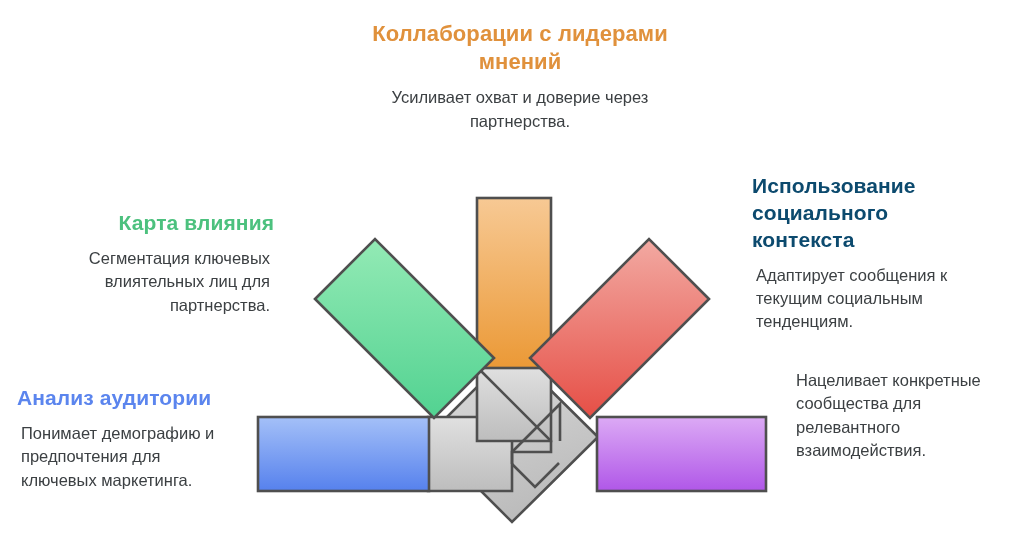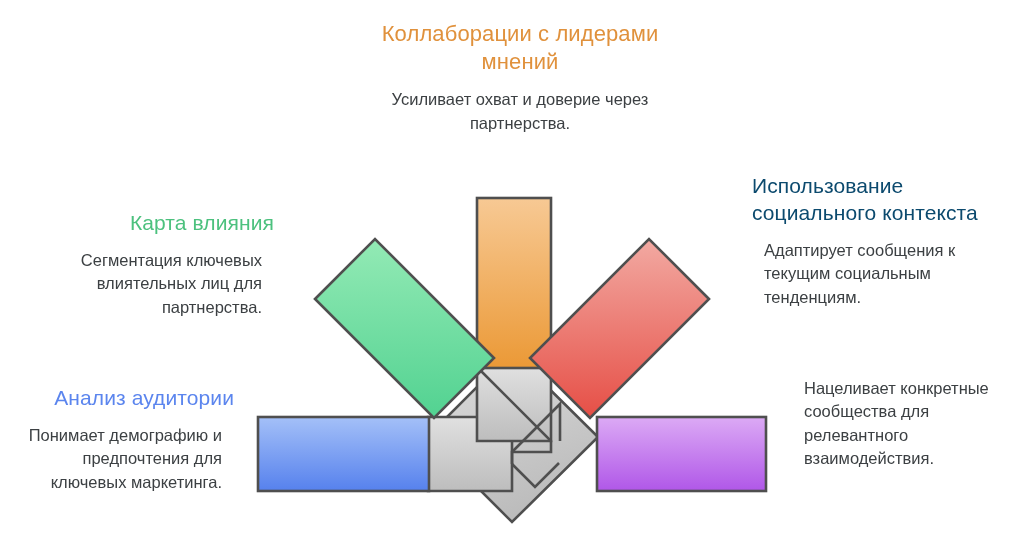--- a/index.html
+++ b/index.html
@@ -25,31 +25,31 @@
     position: absolute;
     left: 0; top: 0;
     width: 1024px;
     height: 542px;
   }
   .label {
     position: absolute;
     box-sizing: border-box;
   }
   .label .title {
-    font-weight: normal;
+    font-weight: bold;
     font-size: 21px;
     line-height: 1.28;
     margin: 0 0 10px 0;
     letter-spacing: 0.1px;
   }
   .label .desc {
     font-size: 16.5px;
     line-height: 1.42;
     color: #3c4043;
-    margin: 12px;
+    margin: 4px;
   }
 
   
   #label-top {
     left: 372px;
     top: 20px;
     width: 296px;
     text-align: center;
   }
   #label-top .title { font-size: 22px; }
@@ -62,24 +62,24 @@
   }
 
   #label-right-red {
     left: 752px;
     top: 173px;
     width: 236px;
     text-align: left;
   }
 
   #label-bottom-left-blue {
-    left: 8px;
+    left: 17px;
     top: 385px;
     width: 226px;
-    text-align: right;
+    text-align: left;
   }
 
   #label-bottom-right-purple {
     left: 792px;
     top: 365px;
     width: 230px;
     text-align: left;
   }
 </style>
 </head>

